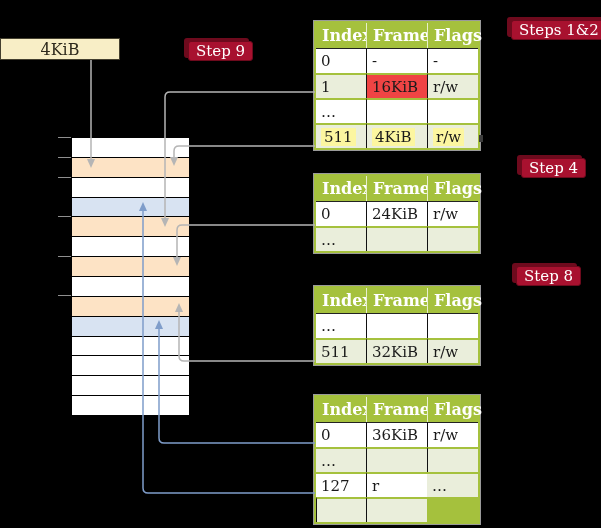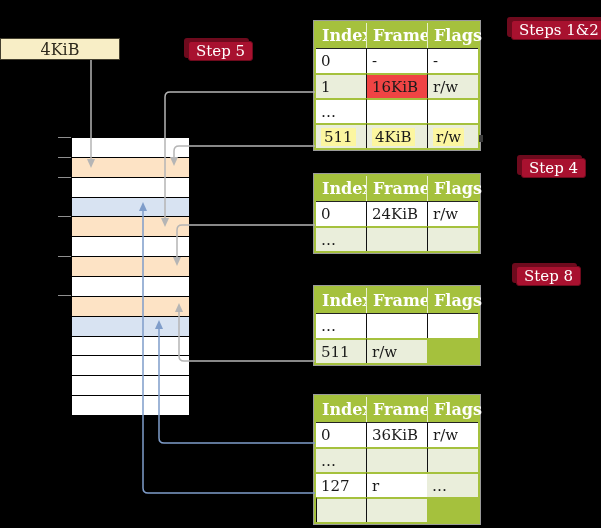--- a/index.html
+++ b/index.html
@@ -65,21 +65,21 @@
 </head>
 <body>
 
 <div id="canvas">
 
   <div class="label4">
     <span>4KiB</span>
   </div>
 
   <div id="badges">
-      <div class="badge" style="left: 188px; top: 41px;">Step 5</div>
+      <div class="badge" style="left: 188px; top: 41px;">Step 9</div>
       <div class="badge" style="left: 511px; top: 20px;">Steps 1&amp;2</div>
       <div class="badge" style="left: 521px; top: 158px;">Step 4</div>
       <div class="badge" style="left: 516px; top: 266px;">Step 8</div>
     </div>
 
   <div class="mem-col" id="memcol">
       <div class="mem-row c-white"></div>
       <div class="mem-row c-orange"></div>
       <div class="mem-row c-white"></div>
       <div class="mem-row c-blue"></div>
@@ -144,20 +144,21 @@
       </div>
       <div class="ptable" style="top: 285px;">
         <div class="tbl">
           <div class="hcell first">Index</div>
           <div class="hcell">Frame</div>
           <div class="hcell">Flags</div>
           <div class="bcell first rt" style="border-top: 1px solid rgb(34, 34, 34);">…</div>
           <div class="bcell rt" style="border-top: 1px solid rgb(34, 34, 34);"></div>
           <div class="bcell rt" style="border-top: 1px solid rgb(34, 34, 34);"></div>
           <div class="bcell first sh" style="background: rgb(234, 238, 219);">511</div>
+          <div class="bcell sh" style="background: rgb(234, 238, 219);">32KiB</div>
           <div class="bcell sh" style="background: rgb(234, 238, 219);">r/w</div>
         </div>
       </div>
       <div class="ptable" style="top: 394px;">
         <div class="tbl">
           <div class="hcell first">Index</div>
           <div class="hcell">Frame</div>
           <div class="hcell">Flags</div>
           <div class="bcell first rt" style="border-top: 1px solid rgb(34, 34, 34);">0</div>
           <div class="bcell rt" style="border-top: 1px solid rgb(34, 34, 34);">36KiB</div>

